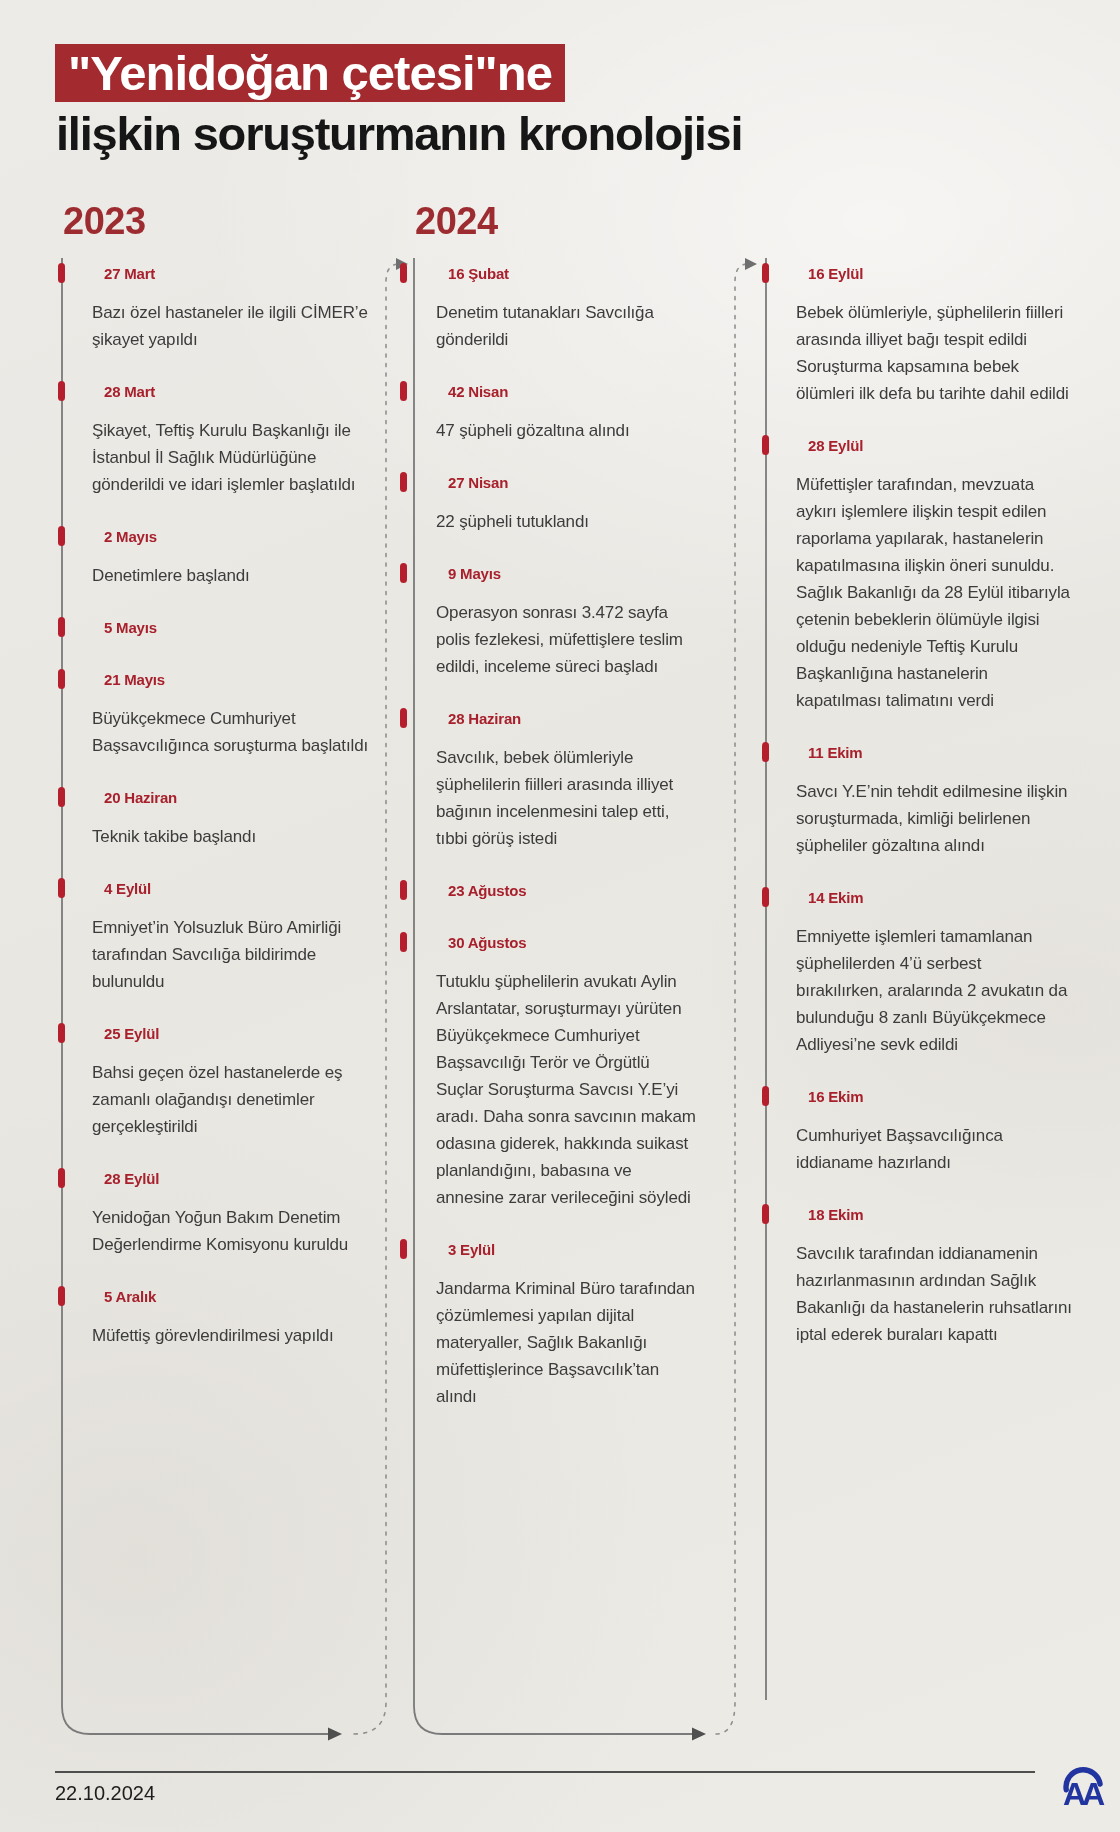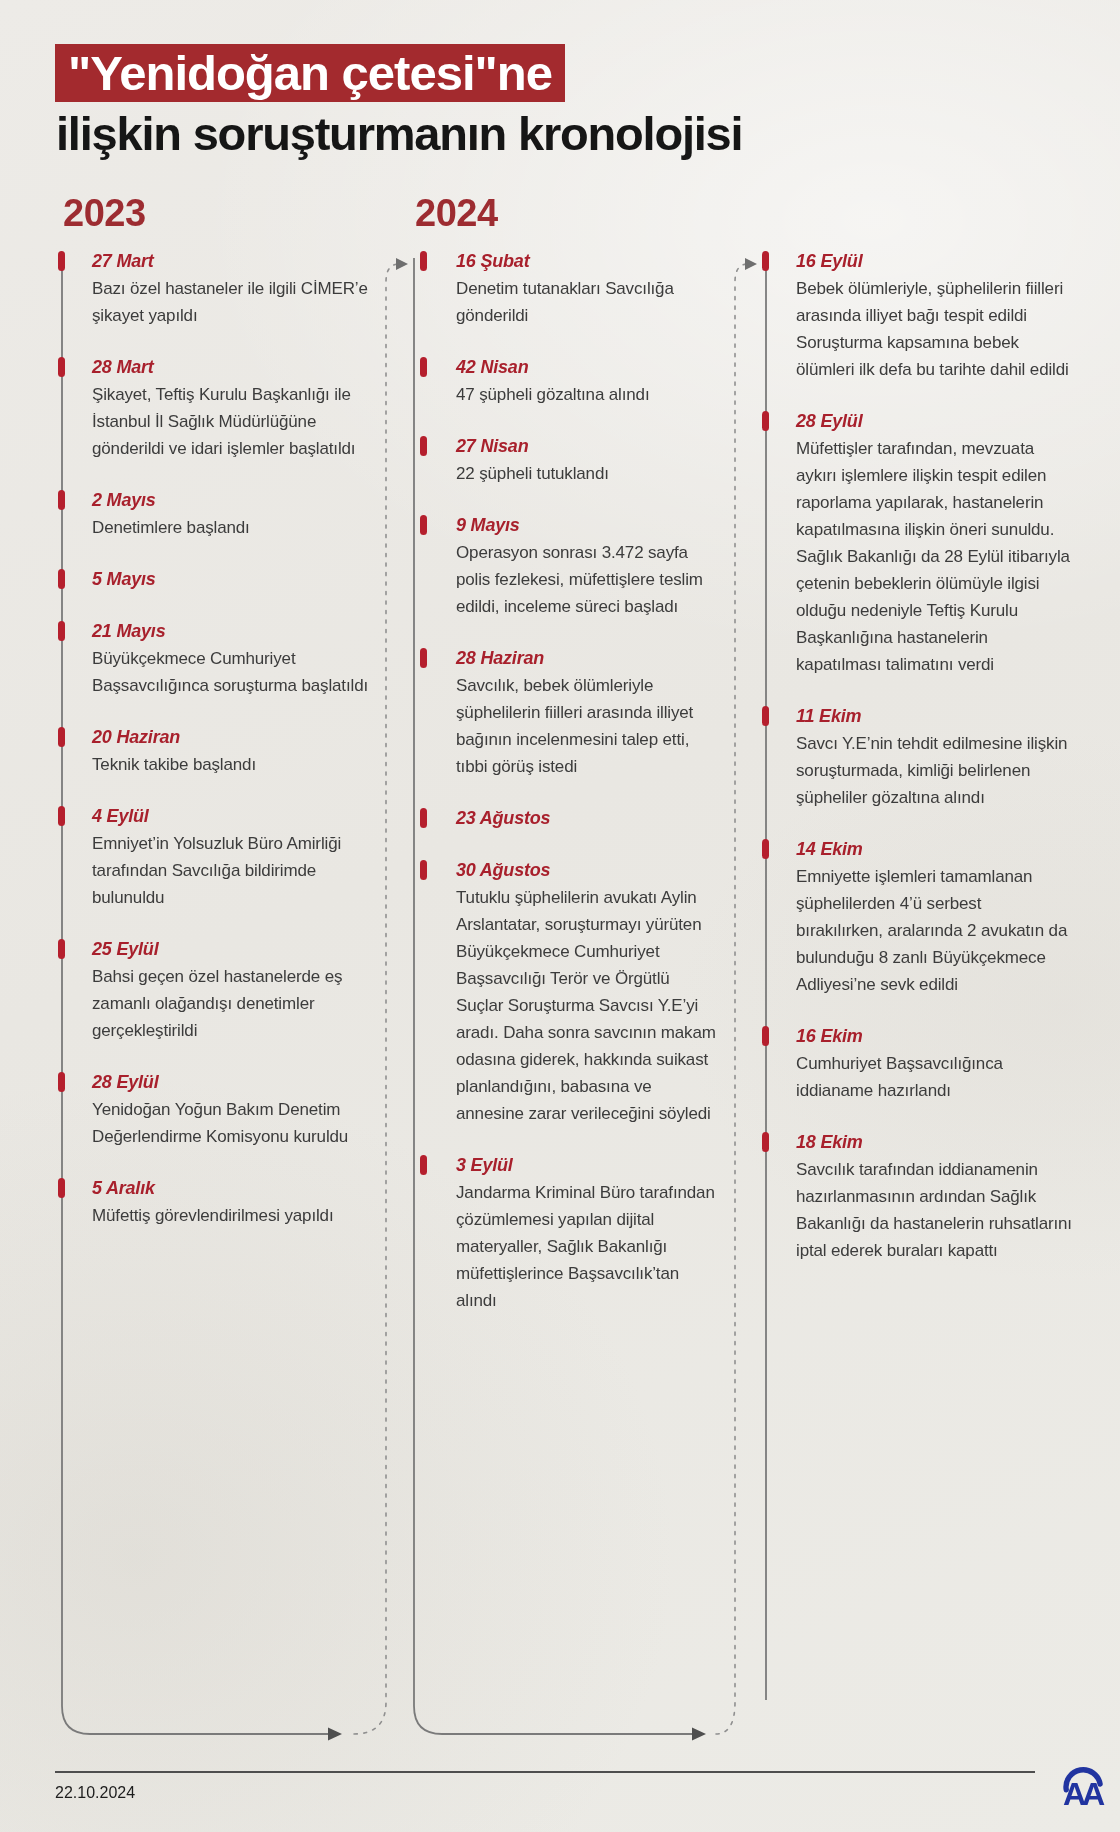--- a/index.html
+++ b/index.html
@@ -20,55 +20,55 @@
     background:#a32a2e;color:#ffffff;
     font-weight:bold;font-size:49px;line-height:58px;
     padding:0 13px;letter-spacing:-1px;
   }
   .title-line2{
     margin:4px 0 0 1px;
     color:#161616;font-weight:bold;font-size:47px;line-height:55px;
     letter-spacing:-1.2px;white-space:nowrap;
   }
   .year{
-    position:absolute;top:192px;
+    position:absolute;top:200px;
     color:#9d2c31;font-weight:bold;font-size:38px;line-height:42px;
     letter-spacing:-0.5px;
   }
   .year.y2023{left:63px;}
   .year.y2024{left:415px;}
   .col{position:absolute;top:248px;}
   .col.c1{left:58px;width:316px;}
-  .col.c2{left:420px;width:300px;}
+  .col.c2{left:400px;width:300px;}
   .col.c3{left:762px;width:312px;}
   .entry{position:relative;margin-bottom:25px;}
   .c1 .entry{padding-left:34px;padding-right:4px;}
   .c2 .entry{padding-left:36px;padding-right:2px;}
   .c3 .entry{padding-left:34px;padding-right:2px;}
   .tick{
     position:absolute;left:0;top:3px;
     width:7px;height:20px;border-radius:4px;
     background:#b51f2d;
   }
   .entry h3{
-    margin:0;font-size:18px;line-height:27px;font-weight:bold;
-    color:#a8202c;letter-spacing:-0.2px;font-style:italic;
+    margin:12px;font-size:15px;line-height:27px;font-weight:bold;
+    color:#a8202c;letter-spacing:-0.2px;
   }
   .entry p{
     margin:0;font-size:17px;line-height:27px;
     color:#3c3c3c;letter-spacing:-0.15px;
   }
   .connectors{position:absolute;left:0;top:0;pointer-events:none;}
   .footer-rule{
     position:absolute;left:55px;top:1771px;width:980px;height:2px;
     background:#4e4e4e;
   }
   .footer-date{
     position:absolute;left:55px;top:1783px;
-    font-size:16px;line-height:20px;color:#1d1d1d;letter-spacing:0;text-align:center;
+    font-size:20px;line-height:20px;color:#1d1d1d;letter-spacing:0;text-align:center;
   }
   .aa-logo{position:absolute;left:1058px;top:1756px;width:48px;height:60px;}
 </style>
 </head>
 <body>
 
 <div class="page">
 
   <svg class="connectors" width="1120" height="1832" viewBox="0 0 1120 1832">
 

